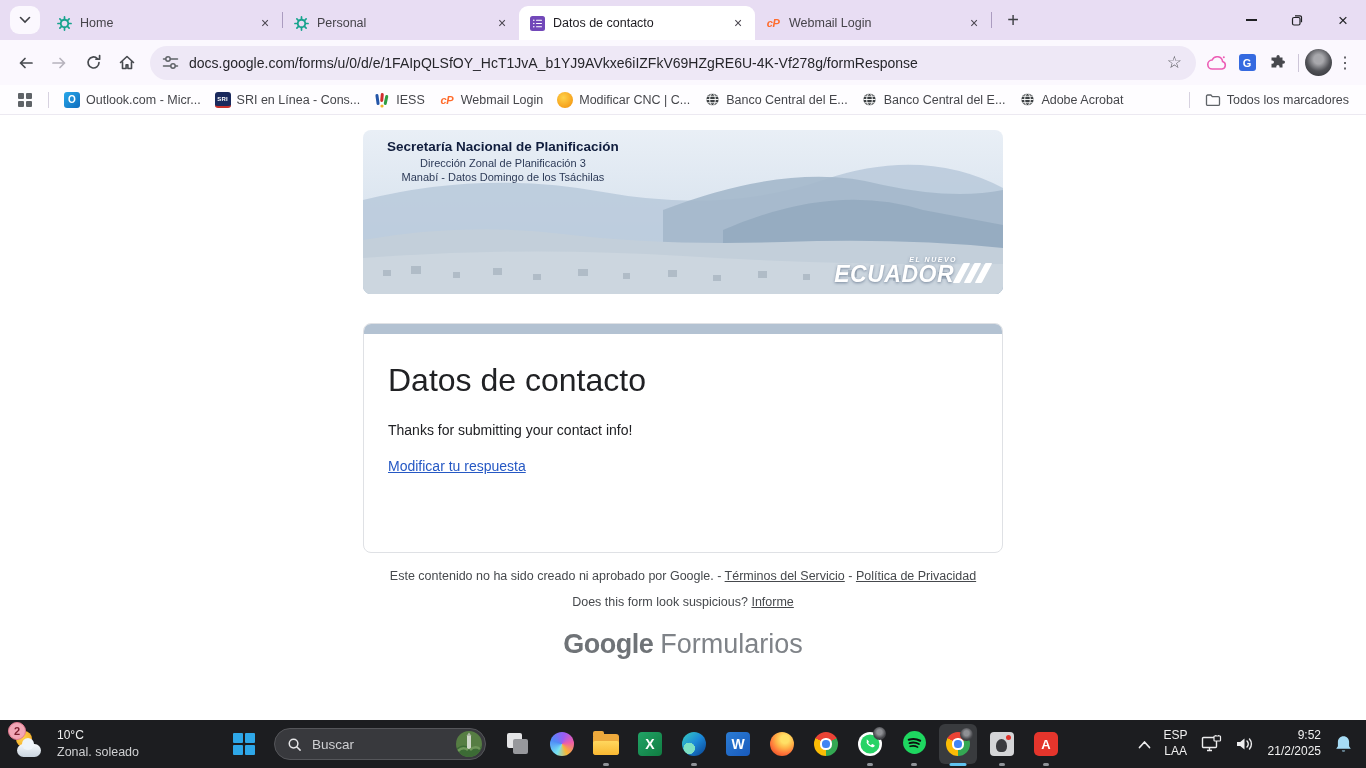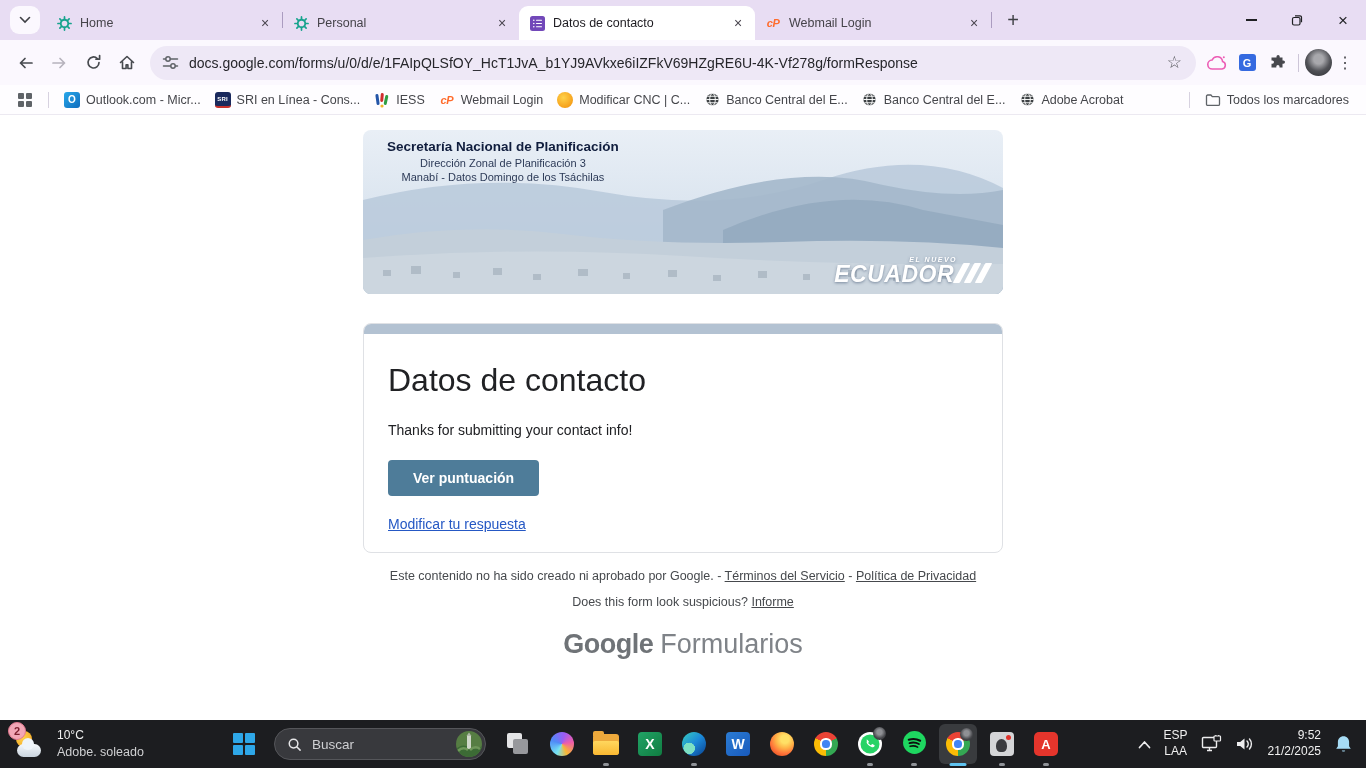--- a/index.html
+++ b/index.html
@@ -432,21 +432,20 @@
             <span class="ec-slash"></span>
           </div>
         </div>
       </div>
 
       <div class="card">
         <div class="card-strip"></div>
         <div class="card-body">
           <h1 class="card-title">Datos de contacto</h1>
           <p class="card-msg">Thanks for submitting your contact info!</p>
-          <button class="score-btn">Ver puntuación</button>
           <a class="edit-link" href="#">Modificar tu respuesta</a>
         </div>
       </div>
 
       <div class="disclaimer">
         <span>Este contenido no ha sido creado ni aprobado por Google.</span>
         <span>-</span>
         <a href="#">Términos del Servicio</a>
         <span>-</span>
         <a href="#">Política de Privacidad</a>
@@ -465,21 +464,21 @@
   <div class="taskbar">
 
     <div class="weather">
       <div class="w-icon">
         <div class="w-badge">2</div>
         <div class="w-sun"></div>
         <div class="w-cloud"></div>
       </div>
       <div>
         <div class="w-temp">10°C</div>
-        <div class="w-cond">Adobe. soleado</div>
+        <div class="w-cond">Zonal. soleado</div>
       </div>
     </div>
 
     <div class="start-btn">
       <svg width="22" height="22" viewBox="0 0 22 22">
         <g fill="#2ea7e8">
             <rect x="0" y="0" width="10" height="10" rx="1"></rect>
             <rect x="12" y="0" width="10" height="10" rx="1"></rect>
             <rect x="0" y="12" width="10" height="10" rx="1"></rect>
             <rect x="12" y="12" width="10" height="10" rx="1"></rect>

